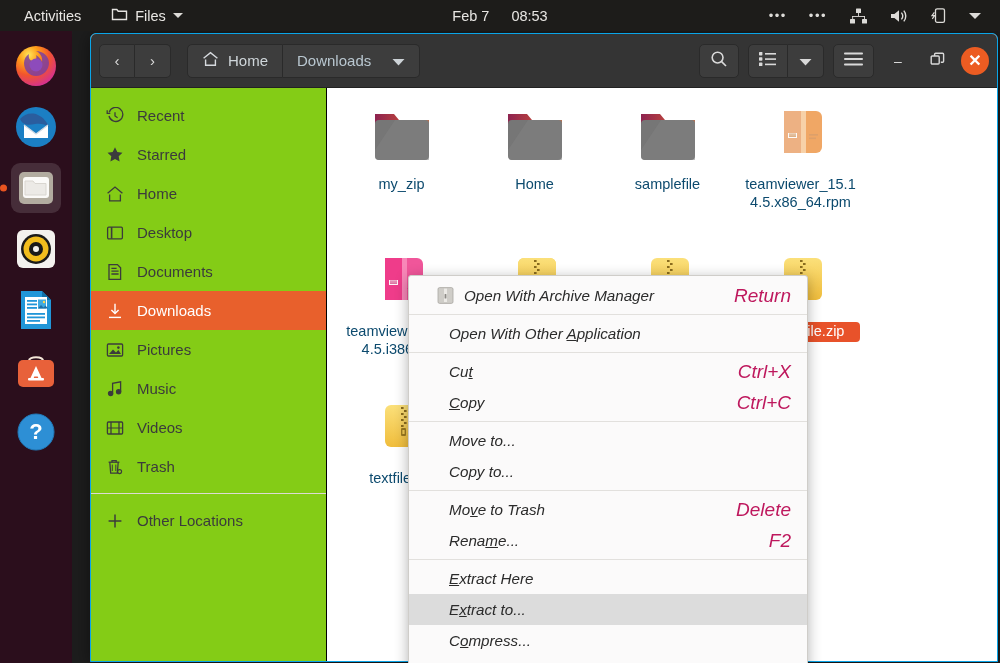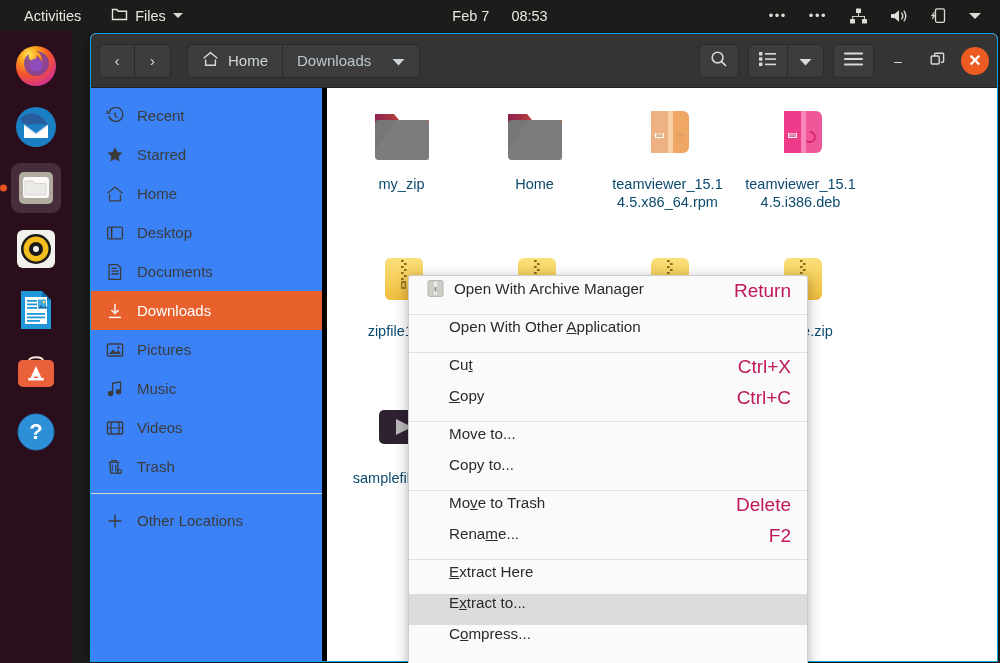--- a/index.html
+++ b/index.html
@@ -102,21 +102,21 @@
     width: 28px; height: 28px; border-radius: 50%;
     background: #ec5c22; color: #fff;
     display:flex; align-items:center; justify-content:center;
     font-size: 16px; font-weight: bold;
   }
 
   .body-row { display: flex; height: 575px; }
 
   
   .sidebar {
-    width: 236px; background: #3b82f6; border-right: 5px solid #000000;
+    width: 236px; background: #84cc16; border-right: 1px solid #000000;
     padding-top: 8px; flex-shrink: 0;
   }
   .side-item {
     display: flex; align-items: center; gap: 13px;
     height: 39px; padding: 0 12px 0 15px;
     font-size: 15px; color: #3b3b3c;
   }
   .side-item.selected { background: #e8602c; color: #ffffff; }
   .side-icon { width: 18px; height: 18px; flex-shrink: 0; display:block; }
   .side-sep { height: 1px; background: #dcdad5; margin: 7px 0; }
@@ -143,23 +143,23 @@
 
   
   .ctxmenu {
     position: absolute; left: 408px; top: 275px;
     width: 400px; background: #fbfafa;
     border: 1px solid #cfcdc9; border-radius: 3px;
     box-shadow: 0 3px 14px rgba(0,0,0,0.30);
     padding: 4px 0 0 0; z-index: 60; overflow: hidden;
   }
   .mi {
-    display: flex; align-items: flex-start;
-    height: 31px; padding: 0 16px 0 18px;
-    font-size: 15.2px; color: #2b2b2b; white-space: nowrap;
+    display: flex; align-items: center;
+    height: 31px; padding: 0 16px 0 28px;
+    font-size: 15.2px; color: #2b2b2b; white-space: nowrap; font-style: italic;
   }
   .mi.hover { background: #dcdcdc; }
   .mi-icon {
     width: 17px; height: 17px; margin-right: 10px; flex-shrink: 0;
   }
   .mi-indent { padding-left: 40px; }
   .mi-label { flex: 1; }
   .mi-accel { color: #be185d; font-size: 19px; margin-left: 22px; }
   .mi-sep { height: 1px; background: #e2e0dd; margin: 3px 0; }
   u { text-decoration: underline; text-underline-offset: 1px; }
@@ -550,20 +550,28 @@
 
           <div class="file-cell">
             <svg class="file-icon" viewBox="0 0 66 62">
               <path d="M6 8h19l5 6h30v6H6z" fill="url(#ftab)"></path>
               <rect x="6" y="14" width="54" height="40" rx="4" fill="#767676"></rect>
               <path d="M6 44l20-30h34v40H10a4 4 0 01-4-4z" fill="#818181" opacity="0.5"></path>
             </svg>
             <div class="file-label">Home</div>
           </div>
 
+          <div class="file-cell">
+            <svg class="file-icon" viewBox="0 0 66 62">
+              <path d="M6 8h19l5 6h30v6H6z" fill="url(#ftab)"></path>
+              <rect x="6" y="14" width="54" height="40" rx="4" fill="#767676"></rect>
+              <path d="M6 44l20-30h34v40H10a4 4 0 01-4-4z" fill="#818181" opacity="0.5"></path>
+            </svg>
+            <div class="file-label">samplefile</div>
+          </div>
 
           <div class="file-cell">
             <svg class="file-icon" viewBox="0 0 66 62">
               <rect x="16" y="5" width="38" height="42" rx="6" fill="#f0a765"></rect>
               <rect x="16" y="5" width="19" height="42" fill="#edb183"></rect>
               <rect x="33" y="5" width="5" height="42" fill="#f7d1a8"></rect>
               <rect x="20" y="27" width="9" height="5" fill="#ffffff" opacity="0.95"></rect>
               <g stroke="#c98443" stroke-width="0.7">
                 <path d="M21 28h7M21 29.2h7M21 30.4h7"></path>
               </g>

